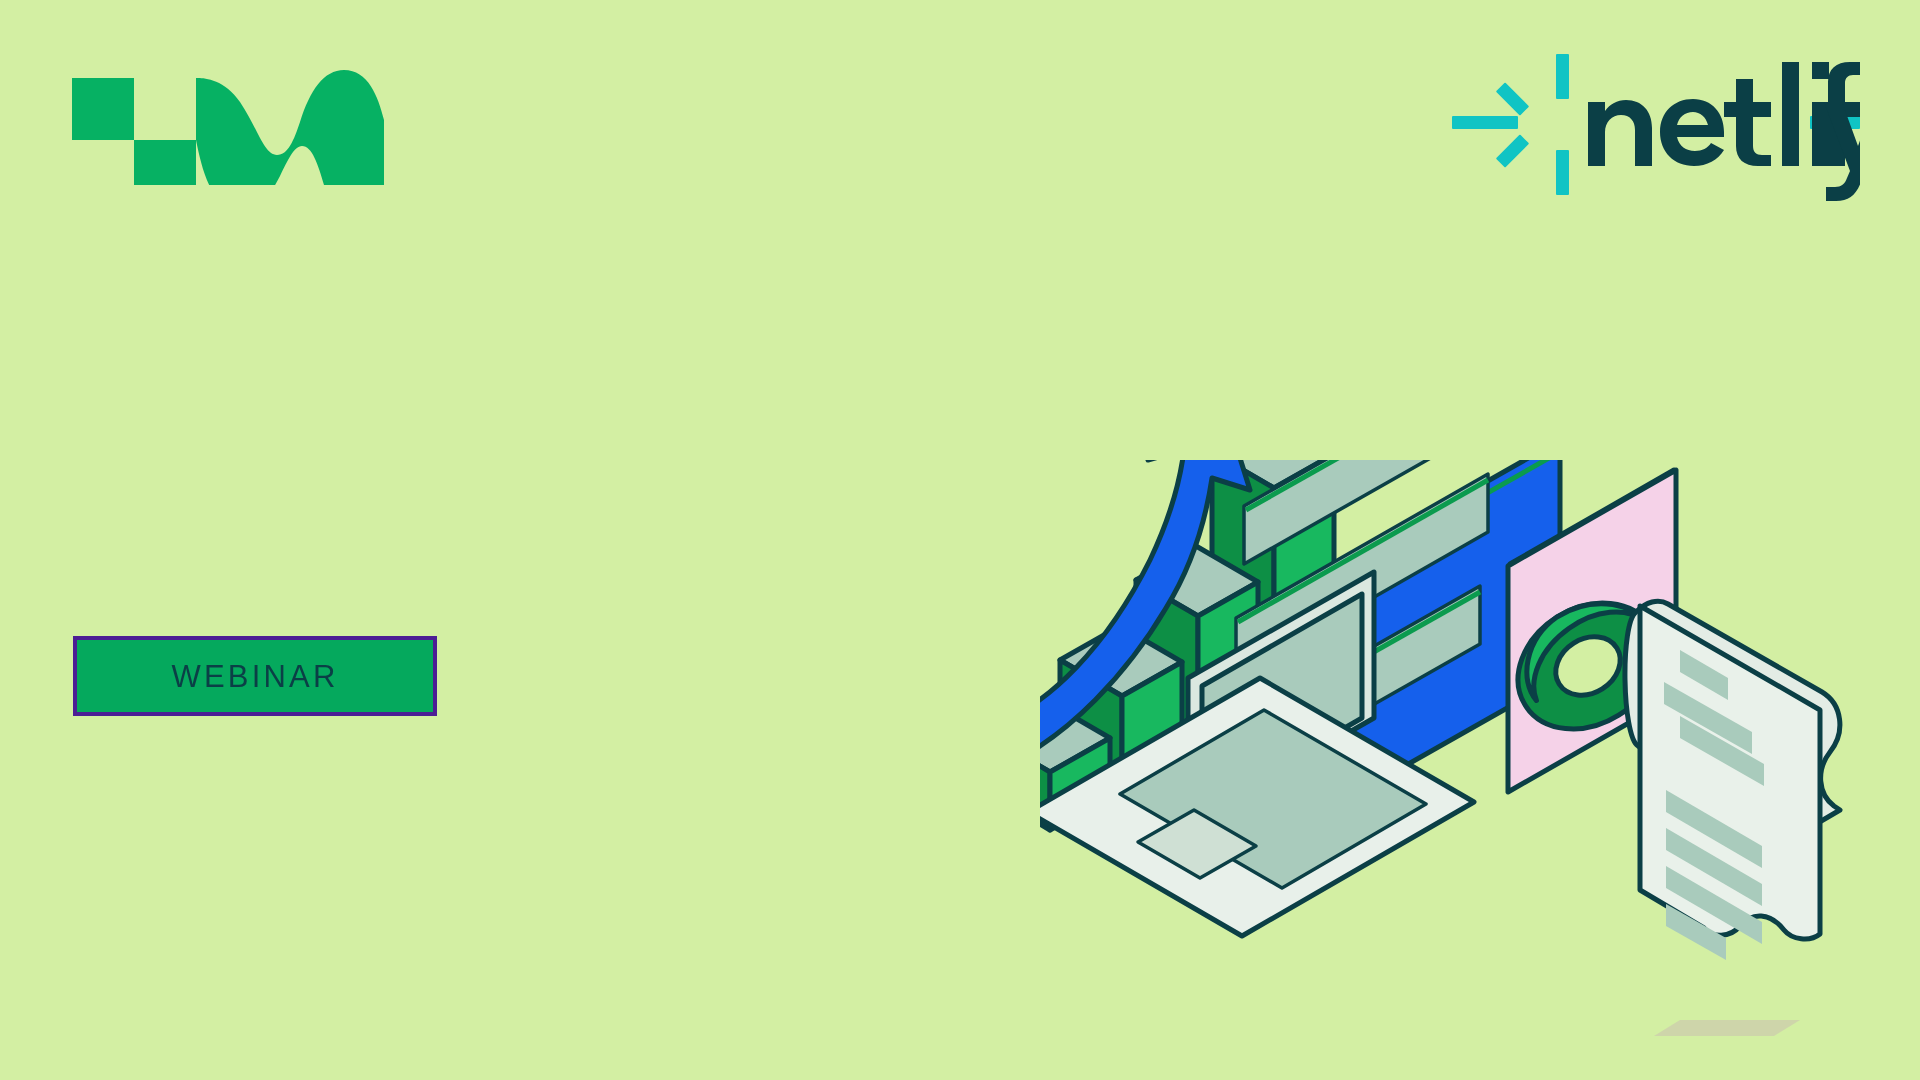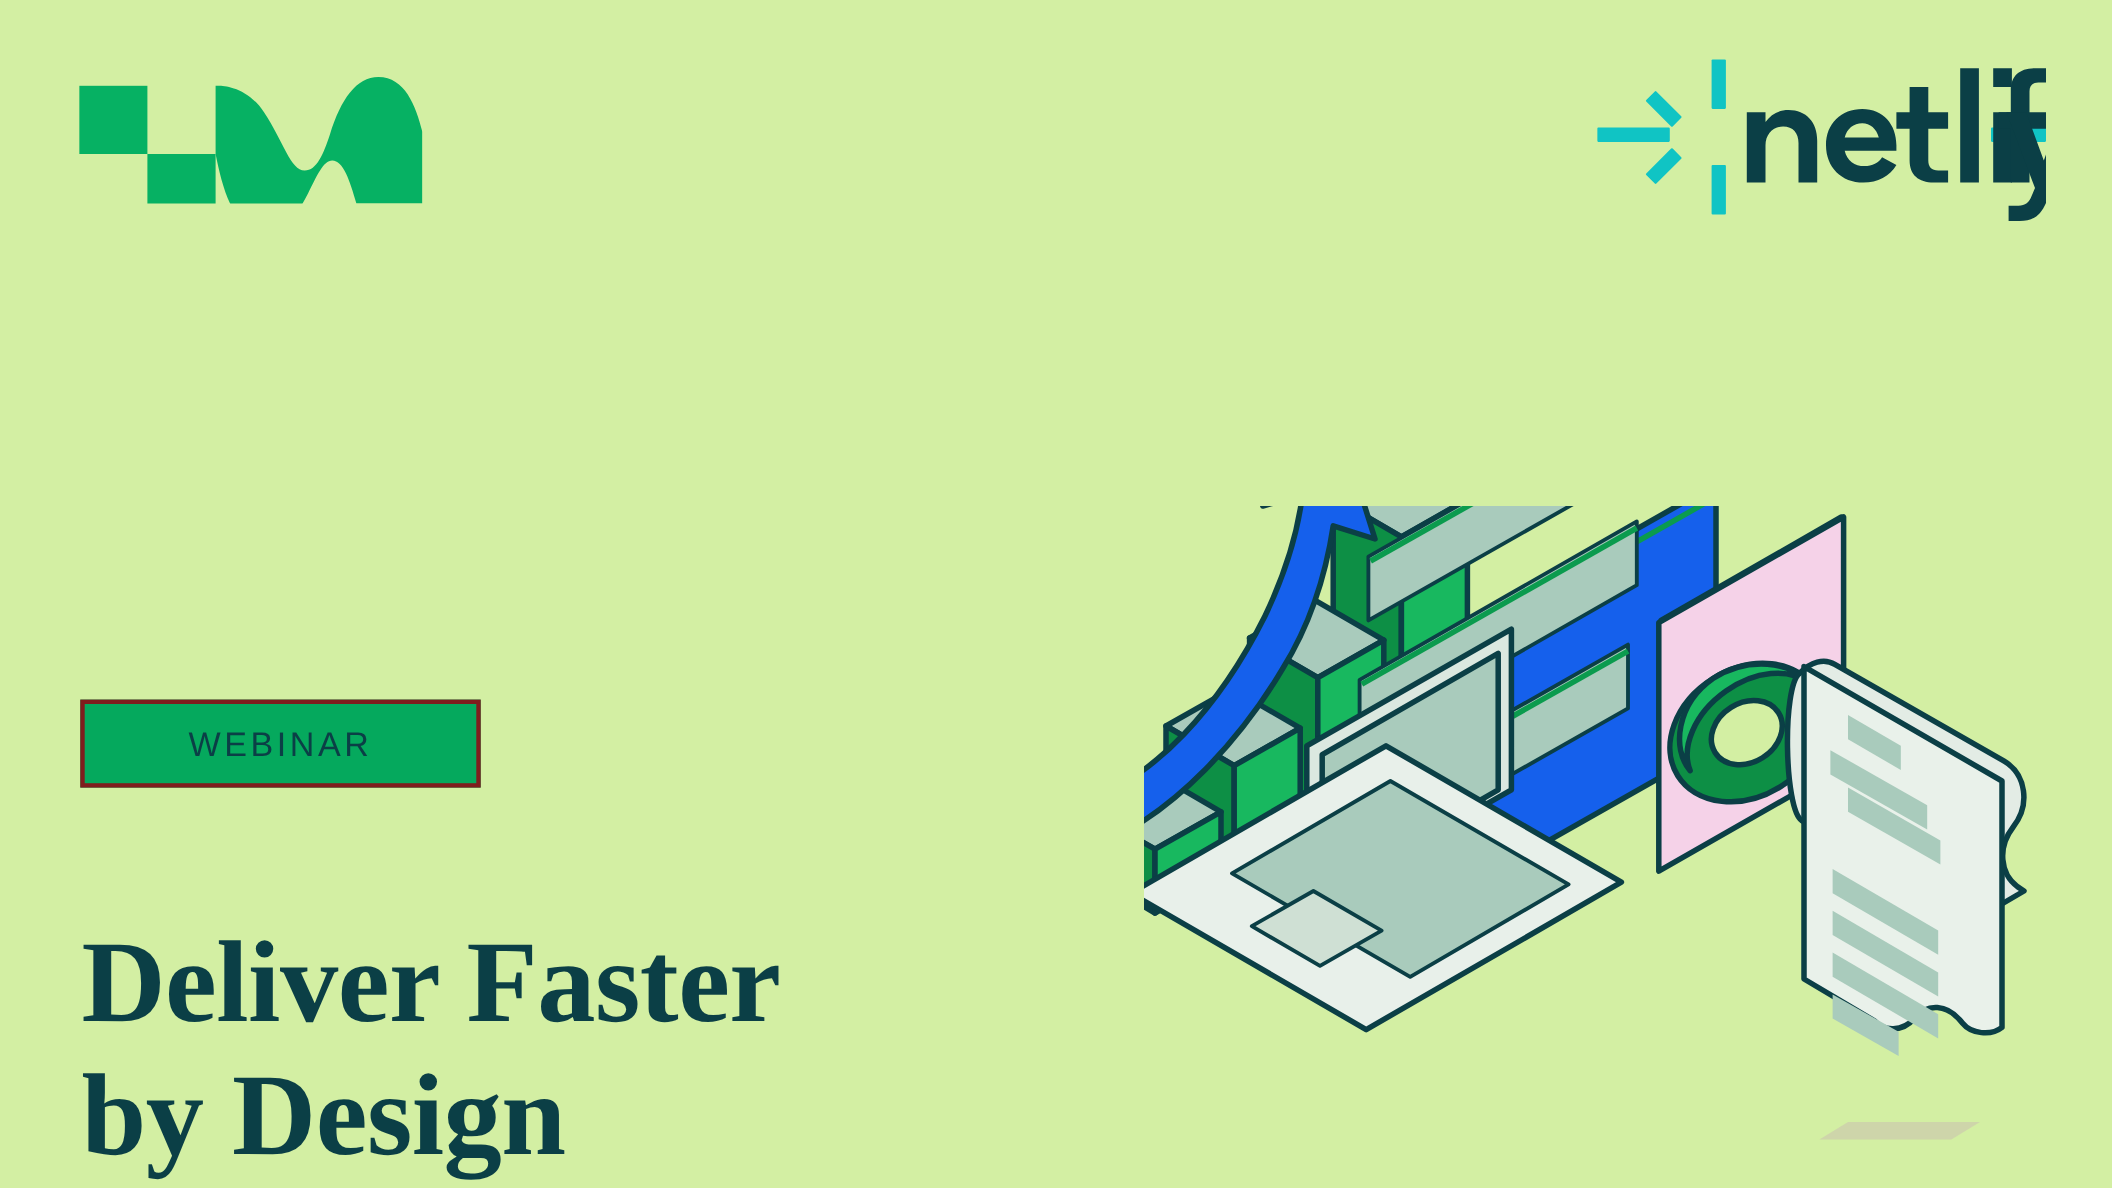--- a/index.html
+++ b/index.html
@@ -47,21 +47,21 @@
 
   
   .badge {
     position: absolute;
     left: 73px;
     top: 636px;
     width: 364px;
     height: 80px;
     box-sizing: border-box;
     background: #05a95d;
-    border: 4px solid #7f1d1d;
+    border: 4px solid #4c1d95;
     display: flex;
     align-items: center;
     justify-content: center;
   }
   .badge-label {
     color: #0b3f46;
     font-family: "Liberation Sans", sans-serif;
     font-size: 31px;
     font-weight: 400;
     letter-spacing: 3.2px;
@@ -148,24 +148,20 @@
 
         <path d="M432 60h18l16 44 16-44h18l-31 80c-5 13-12 19-25 19h-10v-14h9c6 0 10-3 12-9l3-7z" transform="translate(-60 0)"></path>
       </g>
     </svg>
   </div>
 
   <div class="badge">
     <span class="badge-label">WEBINAR</span>
   </div>
 
-  <h1 class="headline">
-    <span class="line">Deliver Faster</span>
-    <span class="line">by Design</span>
-  </h1>
 
   <div class="illustration">
     <svg width="880" height="620" viewBox="0 0 880 620" xmlns="http://www.w3.org/2000/svg">
       <defs>
         <style>
           .ink   { stroke:#0b3f46; stroke-width:5; stroke-linejoin:round; stroke-linecap:round; }
           .thin  { stroke:#0b3f46; stroke-width:3.5; stroke-linejoin:round; }
           .gstk  { stroke:#0b9b4e; stroke-width:5; stroke-linejoin:round; }
         </style>
       </defs>

